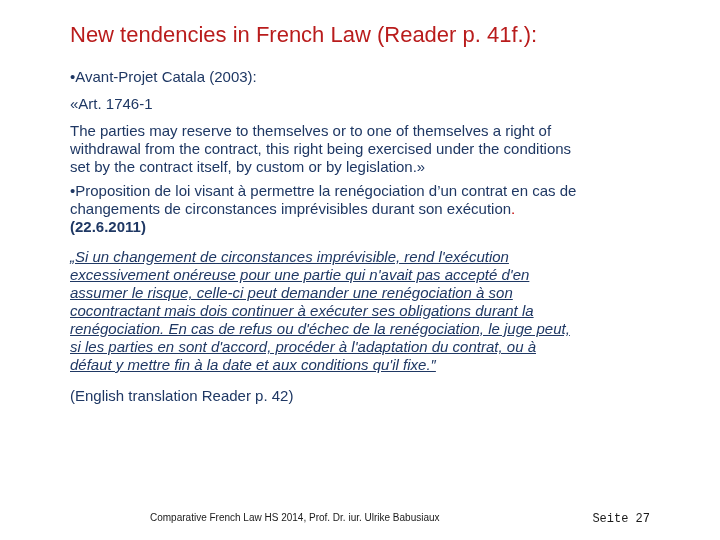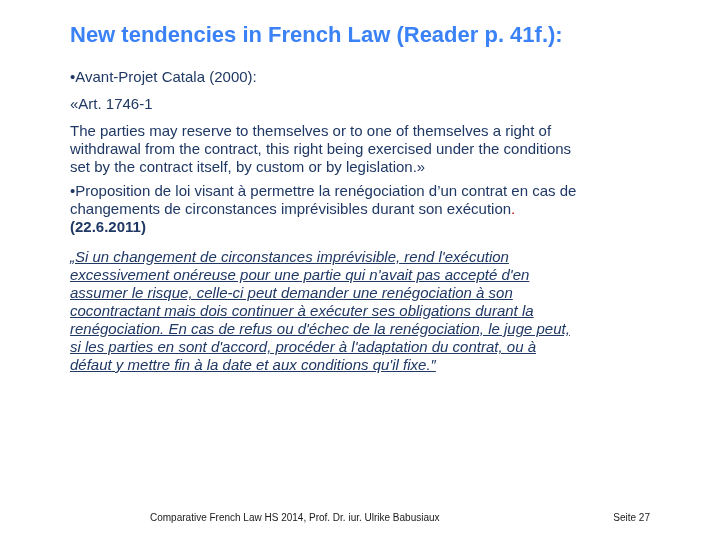--- a/index.html
+++ b/index.html
@@ -15,22 +15,22 @@
     width: 720px; height: 540px;
     background: #ffffff;
   }
   .content {
     position: absolute;
     left: 70px; top: 22px;
     width: 596px;
   }
   .title {
     font-size: 22px;
-    font-weight: bold;
-    color: #3b82f6;
+    font-weight: normal;
+    color: #b91c1c;
     margin: 0 0 20px 0;
     line-height: 26px;
   }
   .para {
     font-size: 15px;
     line-height: 18px;
     color: #1f3864;
     margin: 0 0 9px 0;
     white-space: pre-line;
   }
@@ -42,51 +42,53 @@
   .block-line { display: block; font-weight: bold; }
   .footer-course {
     position: absolute;
     left: 150px; top: 512px;
     font-size: 10px;
     color: #1a1a1a;
   }
   .footer-page {
     position: absolute;
     right: 70px; top: 512px;
-    font-size: 10px;
+    font-size: 12px;
     color: #1a1a1a;
+    font-family: Liberation Mono, monospace;
   }
 </style>
 </head>
 <body>
 
 <div class="slide">
   <div class="content">
 
     <h1 class="title">New tendencies in French Law (Reader p. 41f.):</h1>
 
-    <p class="para">•Avant-Projet Catala (2000):</p>
+    <p class="para">•Avant-Projet Catala (2003):</p>
 
     <p class="para">«Art. 1746-1</p>
 
     <p class="para tight">The parties may reserve to themselves or to one of themselves a right of
 withdrawal from the contract, this right being exercised under the conditions
 set by the contract itself, by custom or by legislation.»</p>
 
     <p class="para wide"><span>•Proposition de loi visant à permettre la renégociation d’un contrat en cas de
 changements de circonstances imprévisibles durant son exécution</span><span class="red">.</span><span class="block-line">(22.6.2011)</span></p>
 
 
     <p class="para italic quote7">„Si un changement de circonstances imprévisible, rend l'exécution
 excessivement onéreuse pour une partie qui n'avait pas accepté d'en
 assumer le risque, celle-ci peut demander une renégociation à son
 cocontractant mais dois continuer à exécuter ses obligations durant la
 renégociation. En cas de refus ou d'échec de la renégociation, le juge peut,
 si les parties en sont d'accord, procéder à l'adaptation du contrat, ou à
 défaut y mettre fin à la date et aux conditions qu'il fixe.″</p>
 
+    <p class="para">(English translation Reader p. 42)</p>
 
   </div>
 
   <div class="footer-course">Comparative French Law HS 2014, Prof. Dr. iur. Ulrike Babusiaux</div>
 
   <div class="footer-page">Seite 27</div>
 </div>
 
 </body></html>

